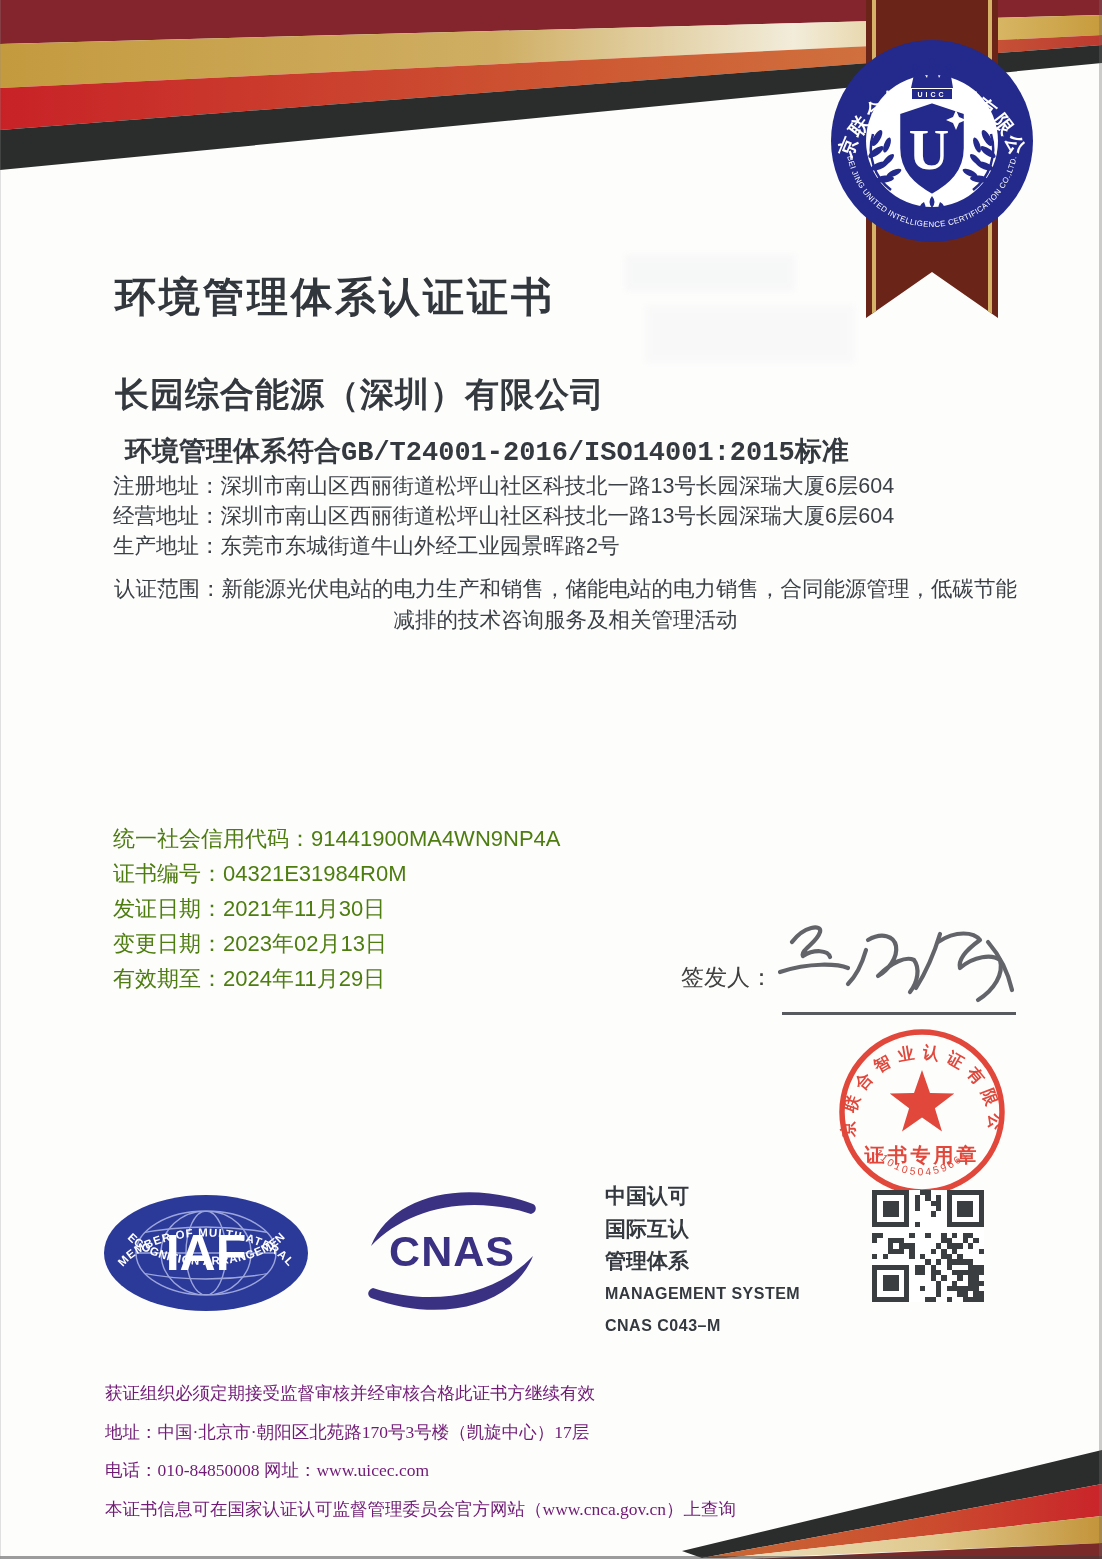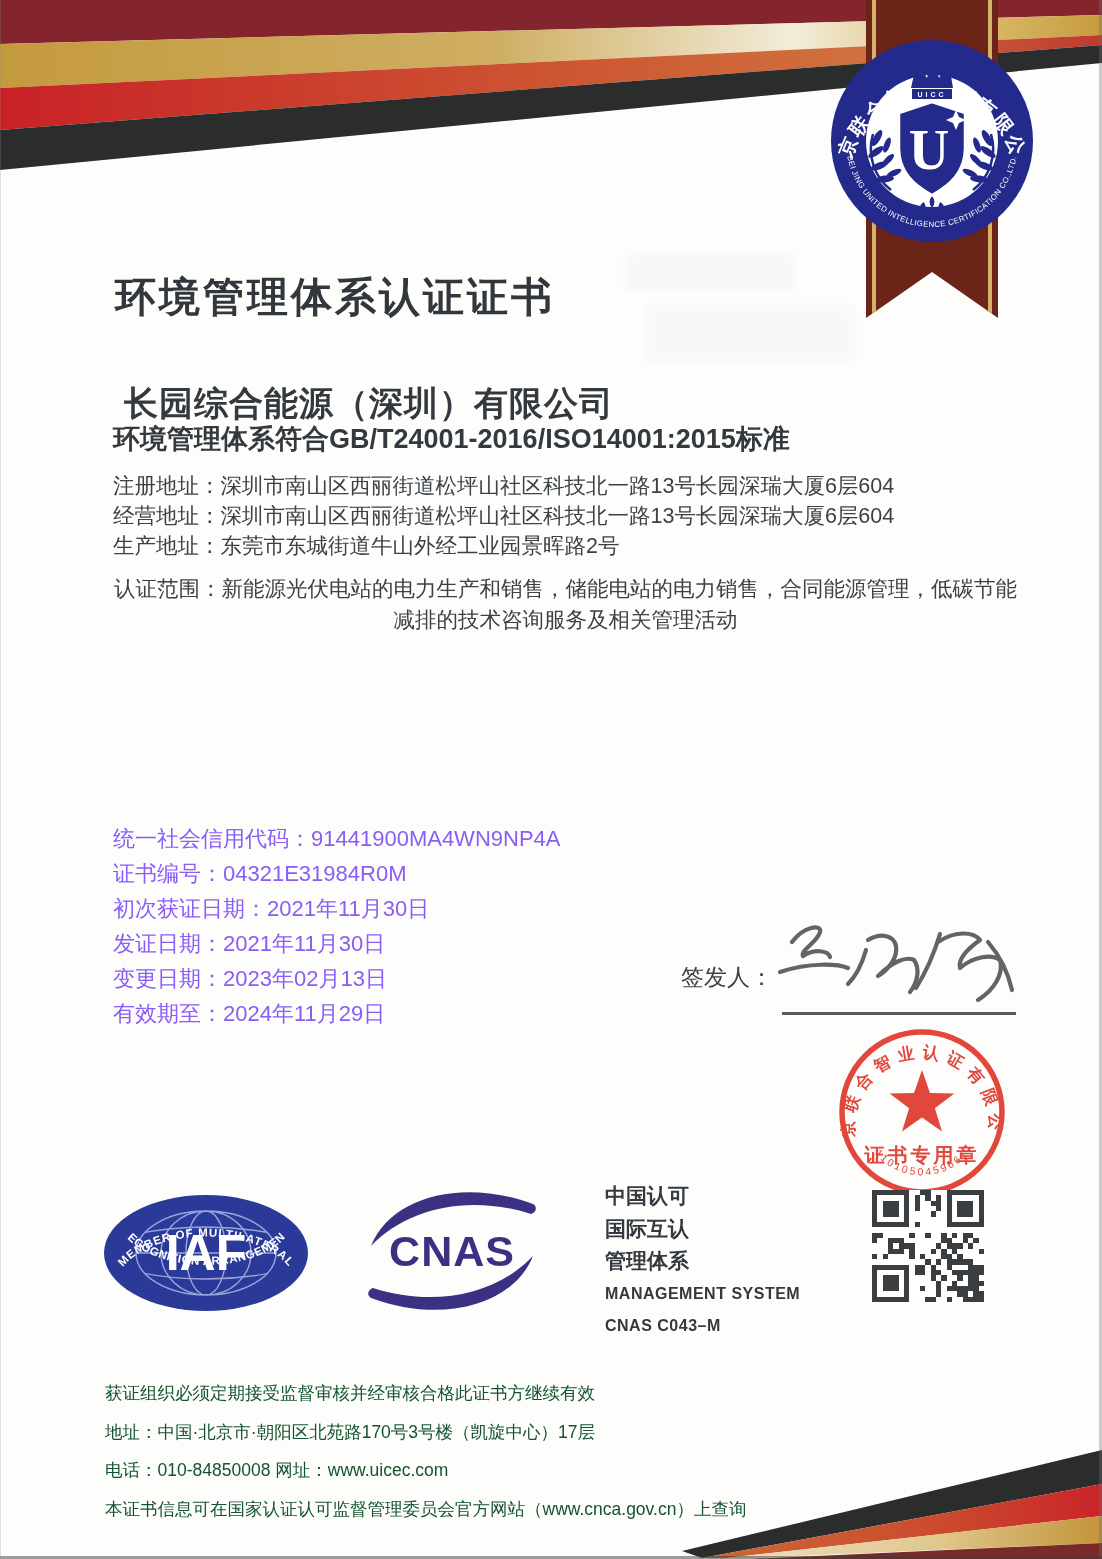--- a/index.html
+++ b/index.html
@@ -16,45 +16,45 @@
   .top-stripes{position:absolute;left:0;top:0;}
   .corner-stripes{position:absolute;right:0;bottom:0;}
   .ribbon{position:absolute;left:866px;top:0;}
   .emblem{position:absolute;left:829px;top:38px;}
 
   .title{
     position:absolute;left:113px;top:268px;margin:2px;
     font-size:41px;font-weight:bold;letter-spacing:3px;color:#32373d;
   }
   .company{
-    position:absolute;left:113px;top:370px;margin:11px;
+    position:absolute;left:113px;top:370px;margin:2px;
     font-size:34px;font-weight:bold;letter-spacing:1px;color:#34393f;
   }
   .standard{
-    position:absolute;left:113px;top:421px;margin:0;
-    font-size:27px;font-weight:bold;color:#34393f;
+    position:absolute;left:113px;top:421px;margin:12px;
+    font-size:27px;font-weight:bold;color:#34393f;font-family:Liberation Mono, monospace;
   }
   .addresses{position:absolute;left:113px;top:471px;font-size:21.5px;line-height:30px;color:#3c4147;}
   .scope{position:absolute;left:113px;top:574px;width:905px;font-size:21.5px;line-height:31px;color:#3c4147;text-align:center;}
-  .info{position:absolute;left:113px;top:821px;font-size:22px;line-height:35px;color:#8b5cf6;}
+  .info{position:absolute;left:113px;top:821px;font-size:22px;line-height:35px;color:#4d7c0f;}
 
   .signer-label{position:absolute;left:681px;top:962px;font-size:23px;color:#404040;}
   .signature{position:absolute;left:770px;top:912px;}
   .signature-line{position:absolute;left:782px;top:1012px;width:234px;height:2.5px;background:#575b60;}
 
   .seal{position:absolute;left:833px;top:1028px;opacity:.93;}
   .qr{position:absolute;left:872px;top:1190px;}
 
   .iaf{position:absolute;left:101px;top:1192px;}
   .cnas{position:absolute;left:363px;top:1186px;}
   .accred{position:absolute;left:565px;top:1180px;font-size:21px;line-height:32.5px;color:#34393f;font-weight:bold;margin-left:40px;}
   .accred .en{font-size:16px;letter-spacing:.5px;}
 
-  .footer{position:absolute;left:105px;top:1374px;font-size:17.5px;line-height:38.5px;color:#14532d;
-    font-family:Liberation Sans, sans-serif;}
+  .footer{position:absolute;left:105px;top:1374px;font-size:17.5px;line-height:38.5px;color:#701a75;
+    font-family:Liberation Serif, serif;}
 
   .ghost{position:absolute;background:#8e97a5;filter:blur(3px);}
   .g1{left:625px;top:255px;width:170px;height:36px;opacity:.05;}
   .g2{left:645px;top:305px;width:210px;height:58px;opacity:.04;}
 </style>
 </head>
 <body>
 
 <div class="page">
 
@@ -175,21 +175,20 @@
     <div>注册地址：深圳市南山区西丽街道松坪山社区科技北一路13号长园深瑞大厦6层604</div>
     <div>经营地址：深圳市南山区西丽街道松坪山社区科技北一路13号长园深瑞大厦6层604</div>
     <div>生产地址：东莞市东城街道牛山外经工业园景晖路2号</div>
   </div>
 
   <div class="scope">认证范围：新能源光伏电站的电力生产和销售，储能电站的电力销售，合同能源管理，低碳节能减排的技术咨询服务及相关管理活动</div>
 
   <div class="info">
     <div>统一社会信用代码：91441900MA4WN9NP4A</div>
     <div>证书编号：04321E31984R0M</div>
-    <div>初次获证日期：2021年11月30日</div>
     <div>发证日期：2021年11月30日</div>
     <div>变更日期：2023年02月13日</div>
     <div>有效期至：2024年11月29日</div>
   </div>
 
   <span class="signer-label">签发人：</span>
   <svg class="signature" width="250" height="100" viewBox="0 0 250 100">
     <title>孟咏歌</title>
     <g fill="none" stroke="#55585e" stroke-width="4.2" stroke-linecap="round" stroke-linejoin="round" opacity="0.92">
       <path d="M22,30 C34,14 52,12 50,20 C47,31 30,38 33,44 C44,37 58,38 60,45"></path>

